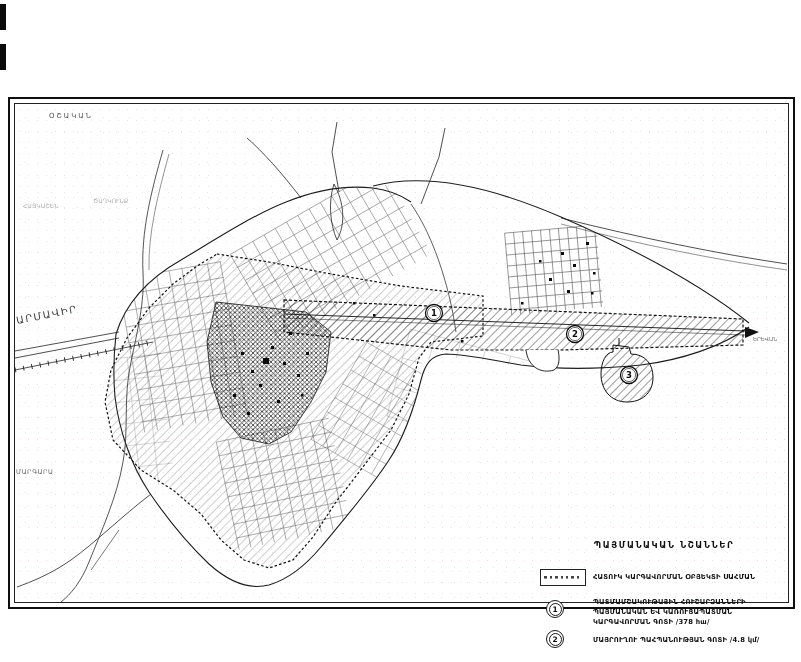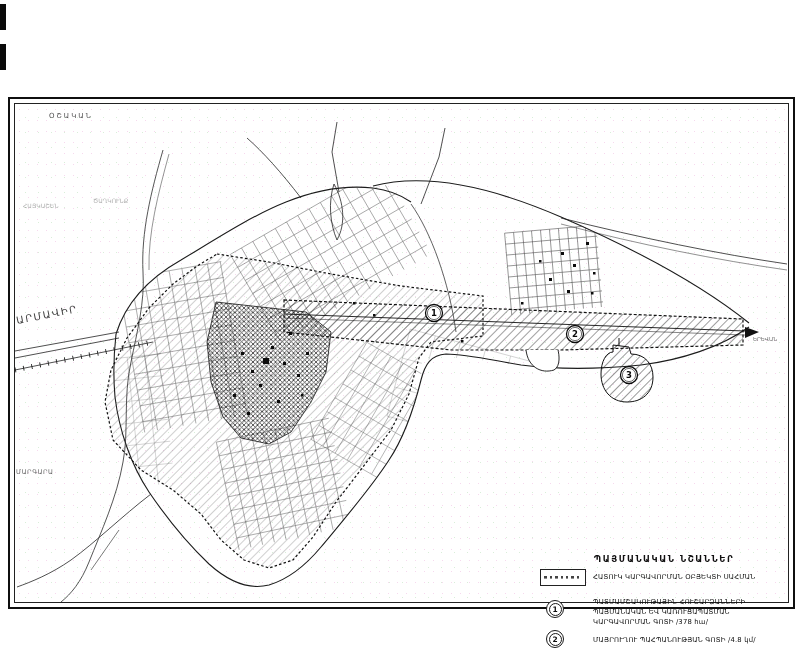--- a/index.html
+++ b/index.html
@@ -9,27 +9,27 @@
   .edge-bar{position:absolute;left:0;width:6px;height:26px;background:#0a0a0a;}
   .frame-outer{position:absolute;left:8px;top:97px;width:783px;height:508px;border:2px solid #0f0f0f;background:#fff;}
   .frame-inner{position:absolute;left:4px;top:4px;right:4px;bottom:4px;border:1px solid #222;
     background-image:
       radial-gradient(circle,#f6d9ee 0.5px,rgba(255,255,255,0) 0.9px),
       radial-gradient(circle,#d9eed9 0.5px,rgba(255,255,255,0) 0.9px);
     background-size:9px 11px,13px 15px;background-position:0 0,4px 6px;}
   svg.map{position:absolute;left:0;top:0;}
   
   .legend{position:absolute;left:513px;top:434px;width:272px;height:150px;color:#101010;}
-  .legend-title{position:absolute;left:0;top:16px;width:100%;text-align:center;font-size:8.5px;
+  .legend-title{position:absolute;left:0;top:2px;width:100%;text-align:center;font-size:8.5px;
     font-weight:700;letter-spacing:1.6px;}
   .lrow{position:absolute;left:0;}
   .swatch{position:absolute;left:12px;top:0;width:44px;height:15px;border:1px solid #222;background:#fff;
     background-image:repeating-linear-gradient(90deg,#444 0 2.5px,rgba(255,255,255,0) 2.5px 5.5px);
     background-size:86% 2.6px;background-repeat:no-repeat;background-position:center;}
-  .ltext{position:absolute;left:65px;top:3px;font-size:6.8px;font-weight:400;letter-spacing:0.2px;
+  .ltext{position:absolute;left:65px;top:3px;font-size:6.8px;font-weight:700;letter-spacing:0.2px;
     line-height:10px;white-space:nowrap;}
   .lcirc{position:absolute;left:18px;width:16px;height:16px;border:1.4px solid #1a1a1a;border-radius:50%;
     display:flex;align-items:center;justify-content:center;background:#fff;}
   .lcirc .inner{width:11px;height:11px;border:0.8px solid #1a1a1a;border-radius:50%;
     display:flex;align-items:center;justify-content:center;font-size:7.5px;font-weight:700;}
 </style>
 </head>
 <body>
 
 <div class="stage">

